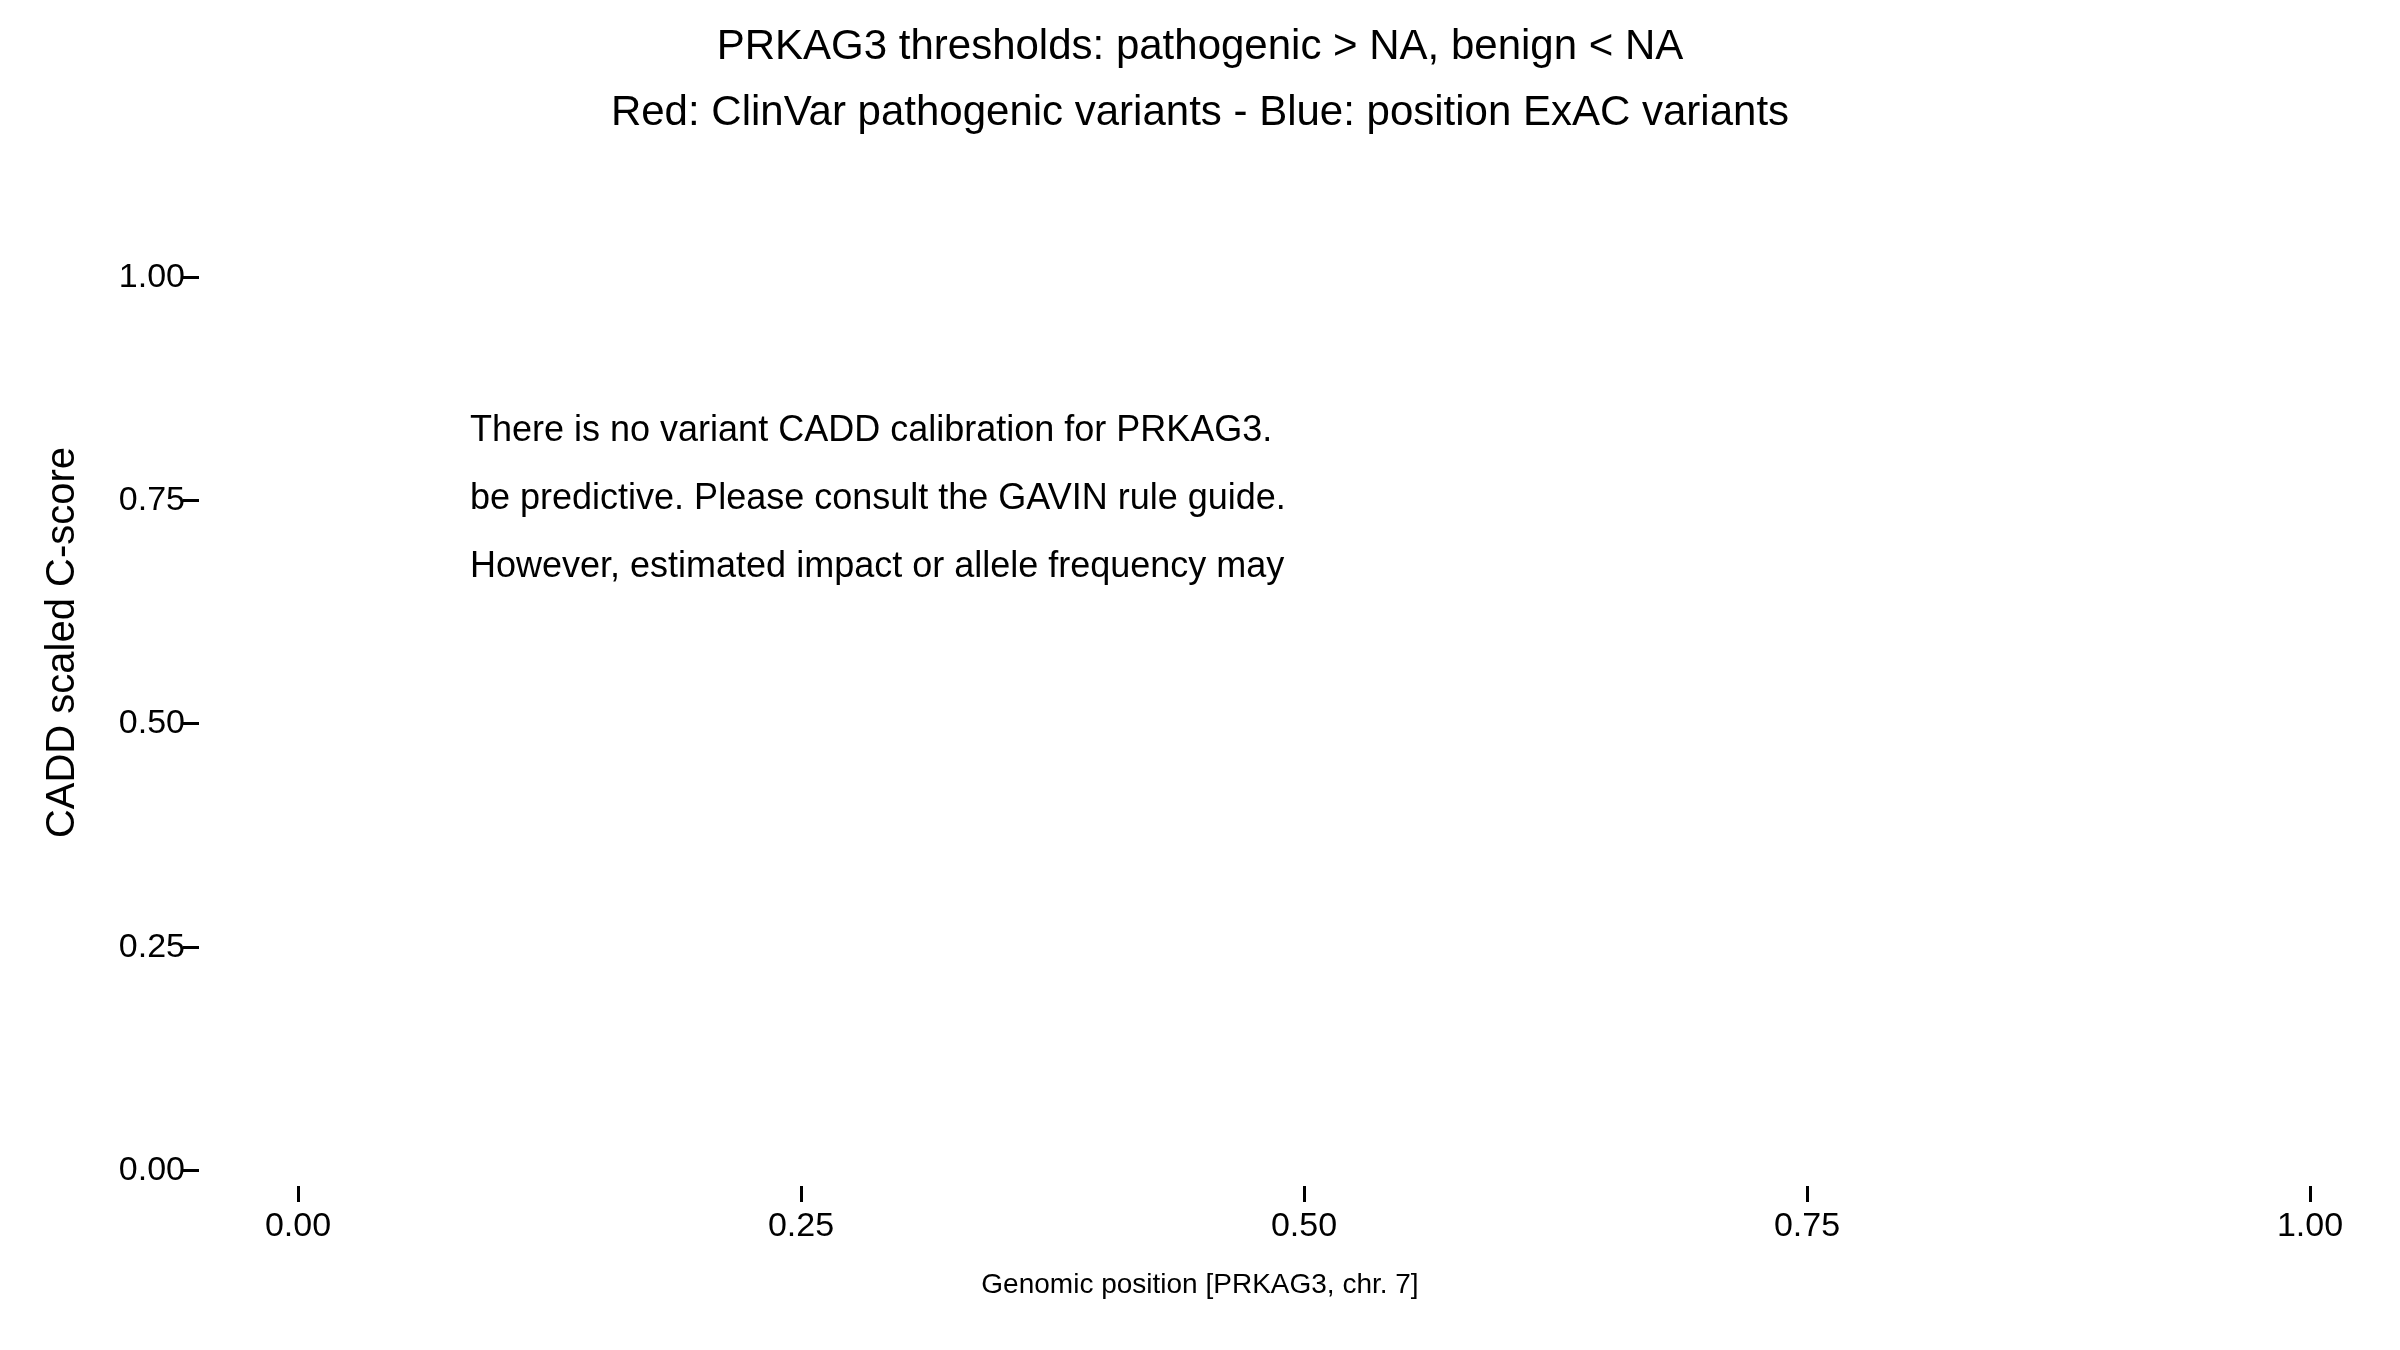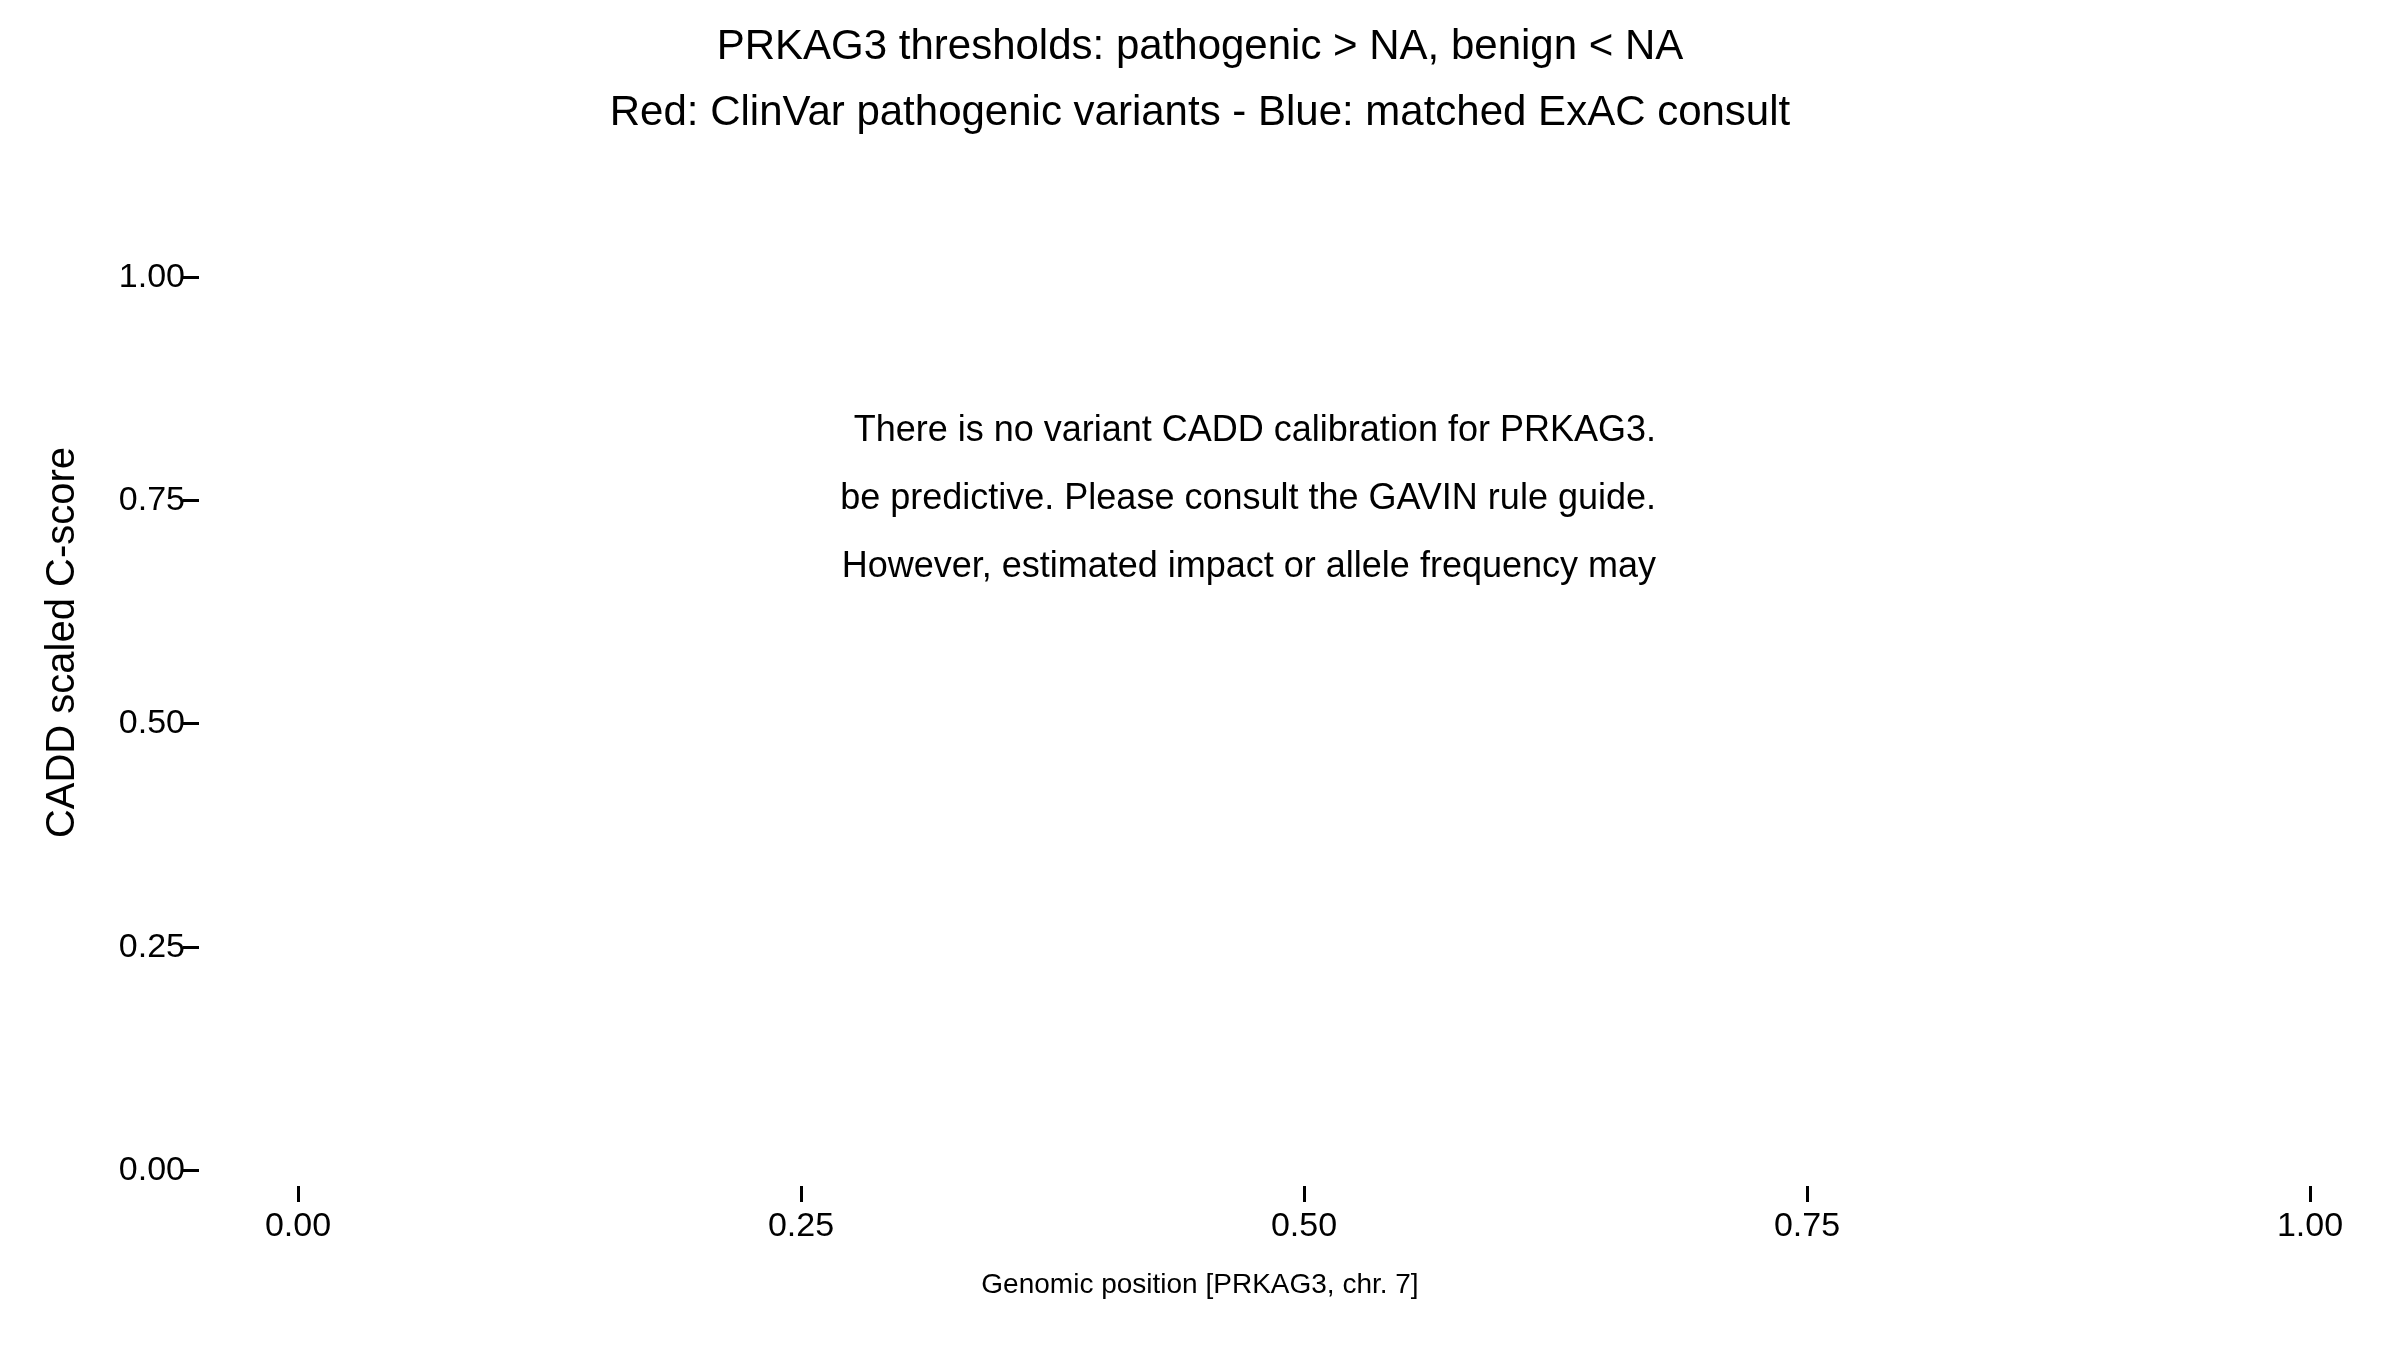--- a/index.html
+++ b/index.html
@@ -85,39 +85,39 @@
     position: absolute;
     top: 1186px;
     width: 3px;
     height: 16px;
     background: #000000;
   }
 
   
   .annotation {
     position: absolute;
-    left: 456px;
+    left: 470px;
     top: 395px;
     width: 1200px;
-    text-align: right;
+    text-align: left;
   }
   .annotation-line {
     font-size: 36px;
     line-height: 68px;
     white-space: pre;
   }
 </style>
 </head>
 <body>
 
 <div id="plot">
 
   <div class="title-block">
     <div class="title-line">PRKAG3 thresholds: pathogenic &gt; NA, benign &lt; NA</div>
-    <div class="title-line">Red: ClinVar pathogenic variants - Blue: matched ExAC consult</div>
+    <div class="title-line">Red: ClinVar pathogenic variants - Blue: position ExAC variants</div>
   </div>
 
   <div class="y-axis-title">CADD scaled C-score</div>
 
   <div class="y-tick" style="top: 256px;">1.00</div>
   <div class="y-tick-mark" style="top: 276px;"></div>
 
   <div class="y-tick" style="top: 479px;">0.75</div>
   <div class="y-tick-mark" style="top: 499px;"></div>
 

